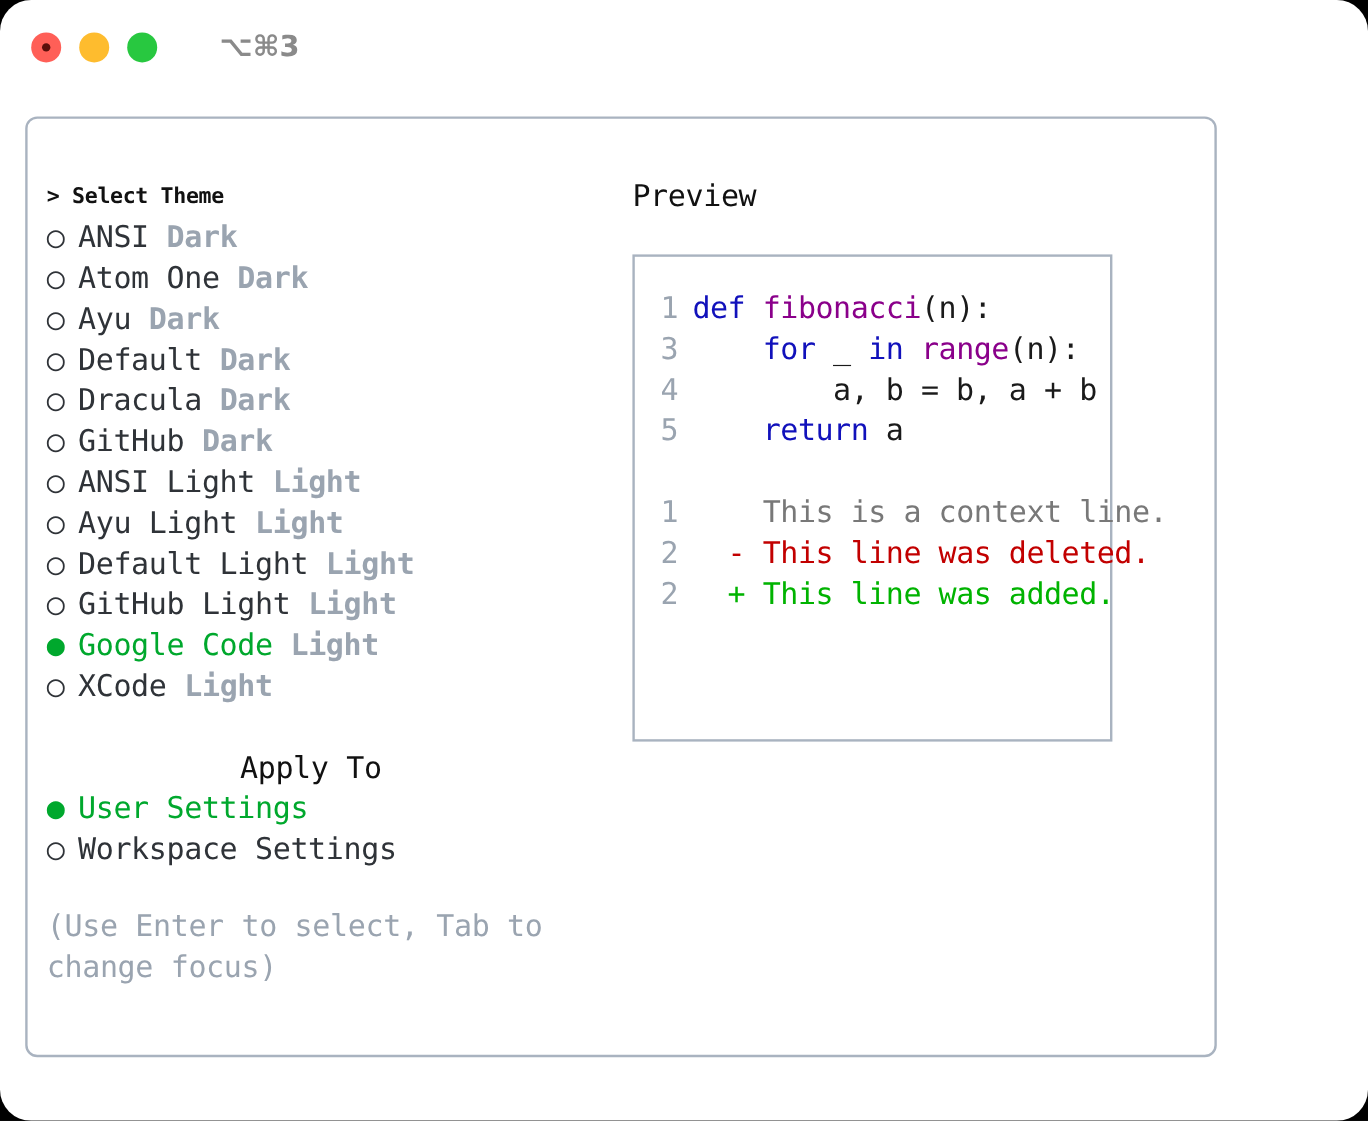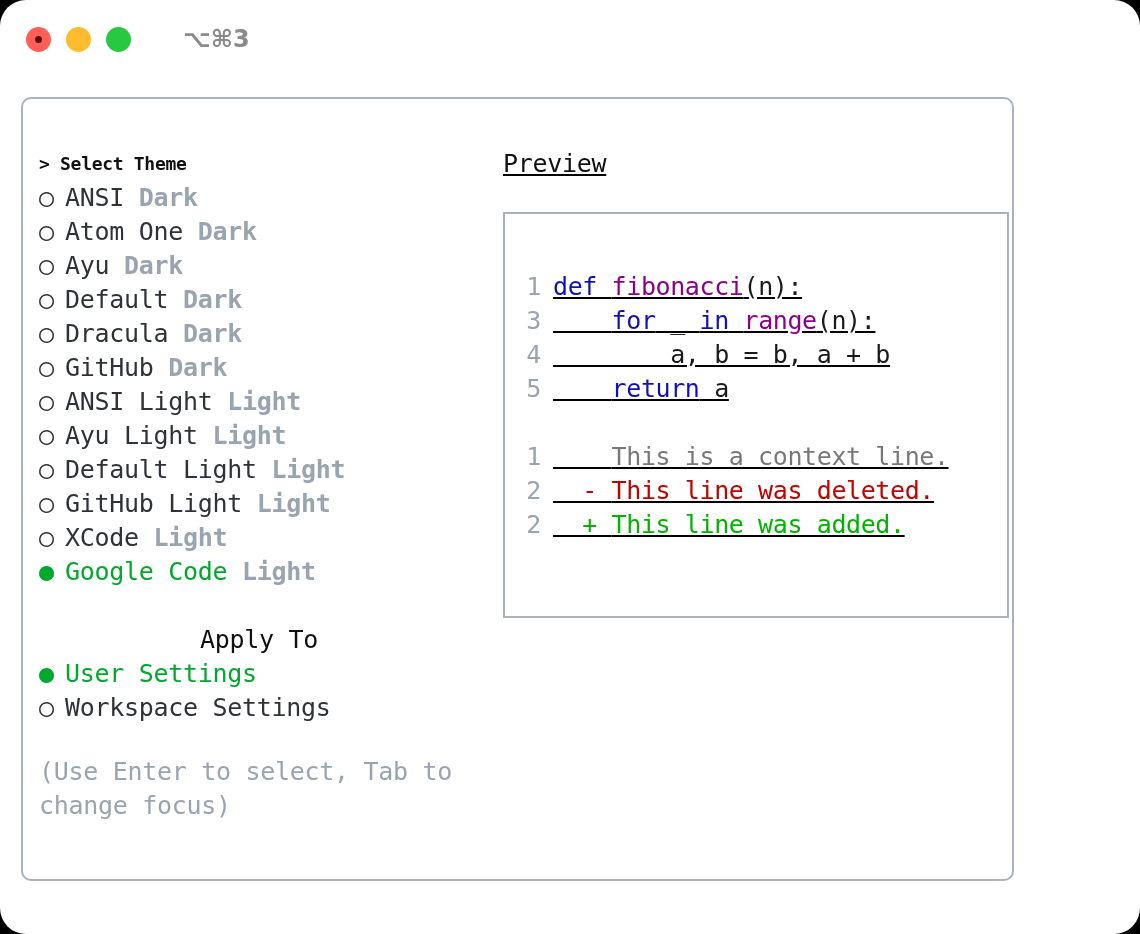--- a/index.html
+++ b/index.html
@@ -132,40 +132,39 @@
     font-size: 25px;
     line-height: 34px;
     color: #9aa4b0;
     letter-spacing: -0.3px;
     width: 420px;
   }
 
   
   .right-col {
     position: absolute;
-    left: 480px;
+    left: 504px;
     top: 48px;
     width: 490px;
-    text-decoration: underline;
   }
   .preview-title {
     font-size: 25px;
     color: #111111;
     line-height: 34px;
     letter-spacing: -0.3px;
     white-space: pre;
   }
   .preview-box {
     margin-top: 31px;
-    width: 506px;
+    width: 400px;
     height: 406px;
     border: 2px solid #a9b3c0;
     box-sizing: border-box;
     background: #ffffff;
-    padding: 56px 0 0 8px;
+    padding: 26px 0 0 8px;
   }
   .code-line {
     font-size: 25px;
     line-height: 34px;
     white-space: pre;
     letter-spacing: -0.4px;
     color: #1a1a1a;
   }
   .ln {
     display: inline-block;
@@ -207,22 +206,22 @@
           <div class="opt-row"><span class="bullet">○</span><span>ANSI</span><span> </span><span class="tag">Dark</span></div>
           <div class="opt-row"><span class="bullet">○</span><span>Atom One</span><span> </span><span class="tag">Dark</span></div>
           <div class="opt-row"><span class="bullet">○</span><span>Ayu</span><span> </span><span class="tag">Dark</span></div>
           <div class="opt-row"><span class="bullet">○</span><span>Default</span><span> </span><span class="tag">Dark</span></div>
           <div class="opt-row"><span class="bullet">○</span><span>Dracula</span><span> </span><span class="tag">Dark</span></div>
           <div class="opt-row"><span class="bullet">○</span><span>GitHub</span><span> </span><span class="tag">Dark</span></div>
           <div class="opt-row"><span class="bullet">○</span><span>ANSI Light</span><span> </span><span class="tag">Light</span></div>
           <div class="opt-row"><span class="bullet">○</span><span>Ayu Light</span><span> </span><span class="tag">Light</span></div>
           <div class="opt-row"><span class="bullet">○</span><span>Default Light</span><span> </span><span class="tag">Light</span></div>
           <div class="opt-row"><span class="bullet">○</span><span>GitHub Light</span><span> </span><span class="tag">Light</span></div>
+          <div class="opt-row selected"><span class="bullet">●</span><span>Google Code</span><span> </span><span class="tag">Light</span></div>
           <div class="opt-row"><span class="bullet">○</span><span>XCode</span><span> </span><span class="tag">Light</span></div>
-          <div class="opt-row selected"><span class="bullet">●</span><span>Google Code</span><span> </span><span class="tag">Light</span></div>
         </div>
 
       <div class="spacer-row"></div>
 
       <div class="group-label">Apply To</div>
 
       <div id="apply-to-list">
           <div class="opt-row selected"><span class="bullet">●</span><span>User Settings</span></div>
           <div class="opt-row"><span class="bullet">○</span><span>Workspace Settings</span></div>
         </div>

